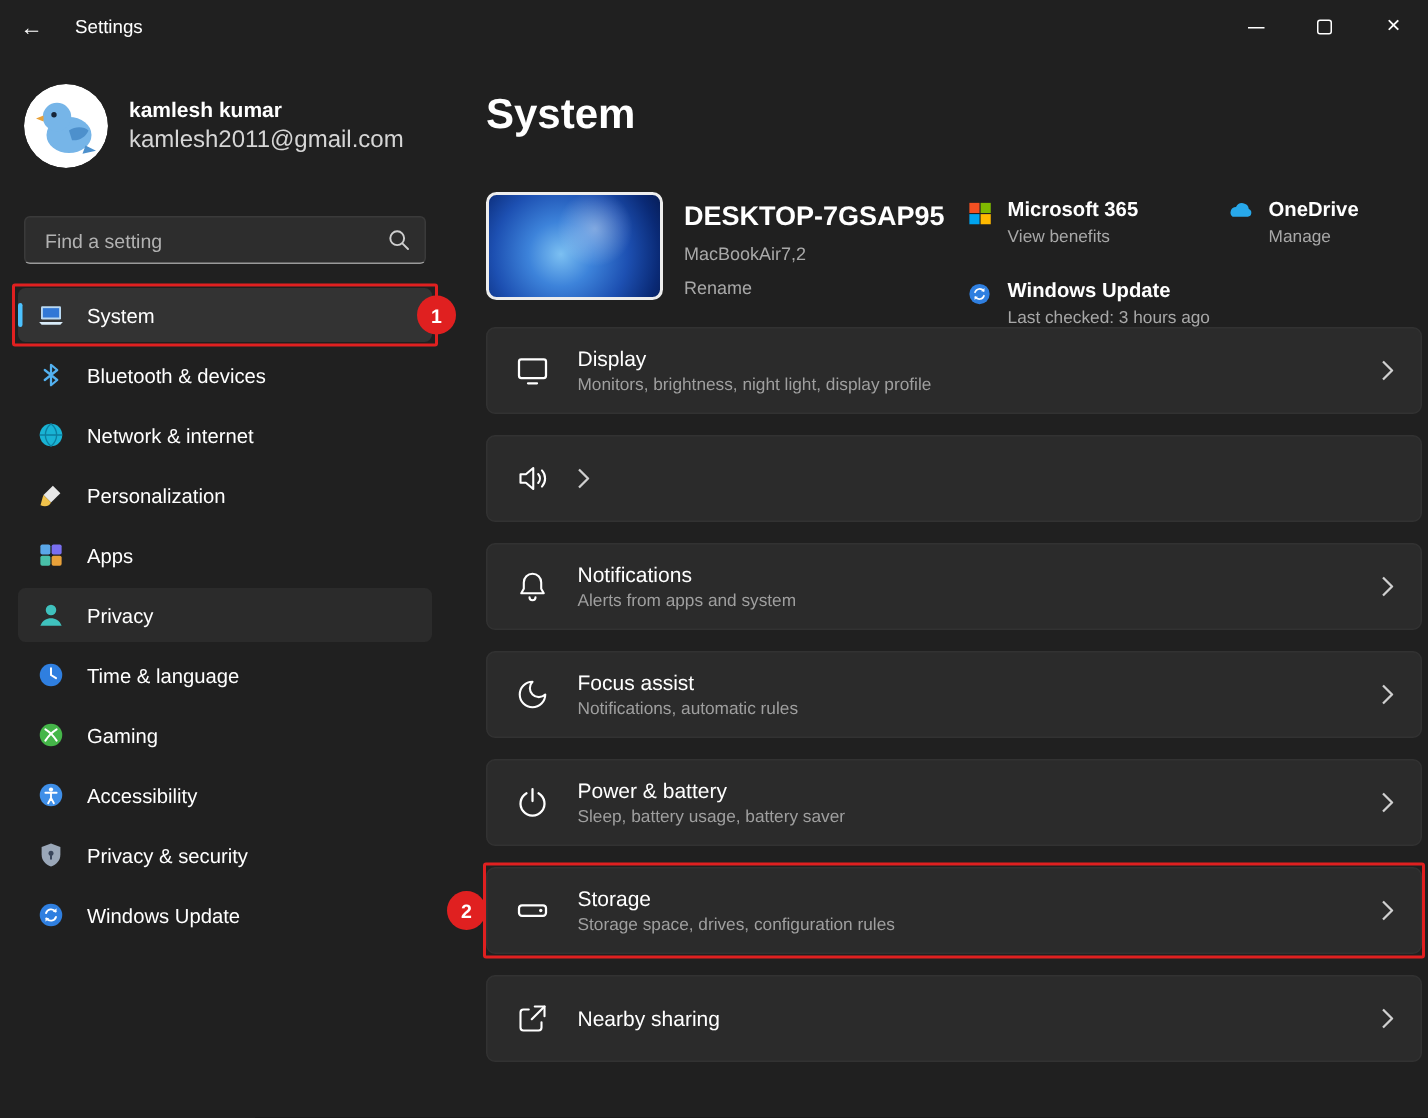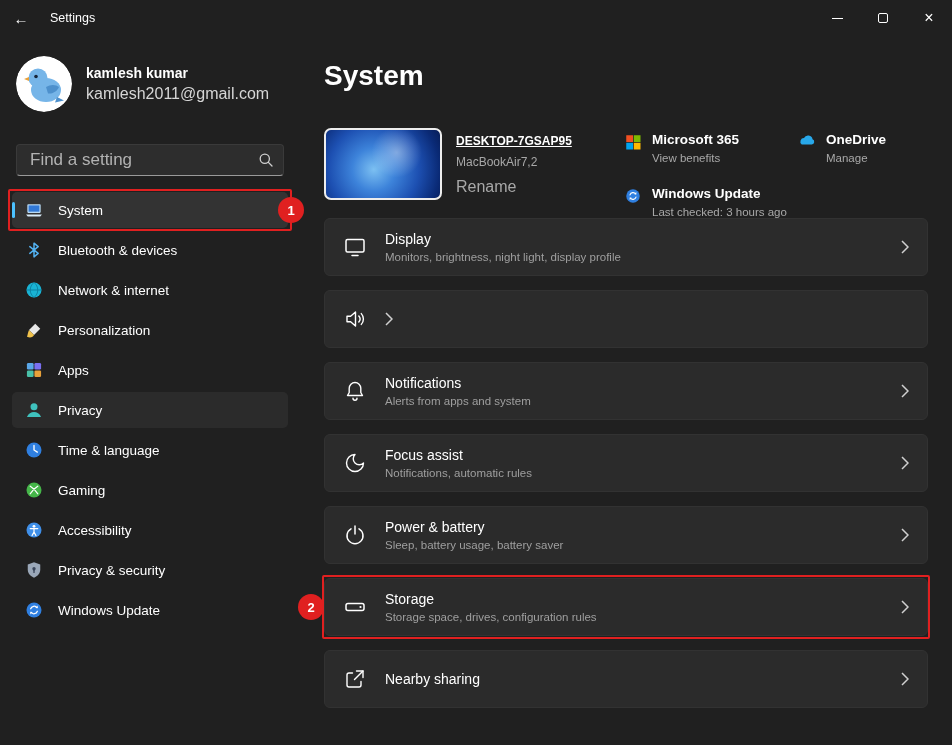--- a/index.html
+++ b/index.html
@@ -30,21 +30,21 @@
   .avatar { width: 56px; height: 56px; border-radius: 50%; overflow: hidden; flex-shrink: 0; }
   .user-name { font-size: 14px; font-weight: 700; }
   .user-email { font-size: 16px; color: #d6d6d6; margin-top: 4px; }
 
   .search-box {
     height: 32px; background: #2d2d2d;
     border: 1px solid #3a3a3a; border-bottom-color: #9a9a9a;
     border-radius: 4px; display: flex; align-items: center;
     padding: 0 9px 0 11px; margin: 6px 4px 16px;
   }
-  .search-input { flex: 1; background: transparent; border: none; outline: none; color: #e8e8e8; font-size: 17px; font-family: inherit; }
+  .search-input { flex: 1; background: transparent; border: none; outline: none; color: #e8e8e8; font-size: 13px; font-family: inherit; }
   .search-input::placeholder { color: #b2b2b2; }
   .search-icon { width: 16px; height: 16px; display: flex; }
 
   .nav { display: flex; flex-direction: column; gap: 4px; margin-top: 8px; }
   .nav-item { height: 36px; display: flex; align-items: center; gap: 14px; padding: 0 12px; border-radius: 5px; position: relative; }
   .nav-item.selected { background: #333333; }
   .nav-item.selected::before { content: ""; position: absolute; left: 0; top: 10px; width: 3px; height: 16px; border-radius: 2px; background: #4cc2ff; }
   .nav-item.hovered { background: #2b2b2b; }
   .nav-icon { width: 20px; height: 20px; display: flex; flex-shrink: 0; }
   .nav-label { font-size: 13.5px; white-space: nowrap; }
@@ -54,23 +54,23 @@
   .page-title { font-size: 28px; font-weight: 600; margin-top: 24px; }
 
   .header { display: flex; margin-top: 36px; gap: 14px; }
   .thumb {
     width: 118px; height: 72px; border-radius: 7px; border: 2px solid #ededed; flex-shrink: 0;
     background:
       radial-gradient(circle at 62% 33%, rgba(255,255,255,.38), transparent 30%),
       radial-gradient(circle at 42% 58%, #7cc0f2 0%, #3d83da 28%, #1d50b2 58%, #0a2a76 85%, #071d57 100%);
   }
   .dev-info { display: flex; flex-direction: column; padding-top: 6px; flex: 1; min-width: 0; }
-  .dev-name { font-size: 12px; font-weight: 700; white-space: nowrap; text-decoration: underline; }
+  .dev-name { font-size: 18px; font-weight: 700; white-space: nowrap; }
   .dev-model { font-size: 12px; color: #a8a8a8; margin-top: 7px; }
-  .dev-rename { font-size: 16px; color: #a8a8a8; margin-top: 9px; }
+  .dev-rename { font-size: 12px; color: #a8a8a8; margin-top: 9px; }
 
   .quick-grid { display: grid; grid-template-columns: 152px 130px; column-gap: 8px; row-gap: 24px; padding-top: 4px; flex-shrink: 0; gap: 22px; }
   .quick { display: flex; gap: 10px; align-items: flex-start; }
   .q-icon { width: 18px; height: 18px; margin-top: 1px; flex-shrink: 0; display: flex; }
   .q-title { font-size: 13.5px; font-weight: 700; white-space: nowrap; }
   .q-sub { font-size: 11.5px; color: #a8a8a8; margin-top: 5px; white-space: nowrap; }
 
   .rows { display: flex; flex-direction: column; gap: 14px; }
   .row {
     height: 58px; background: #2b2b2b; border: 1px solid #323232; border-radius: 6px;

